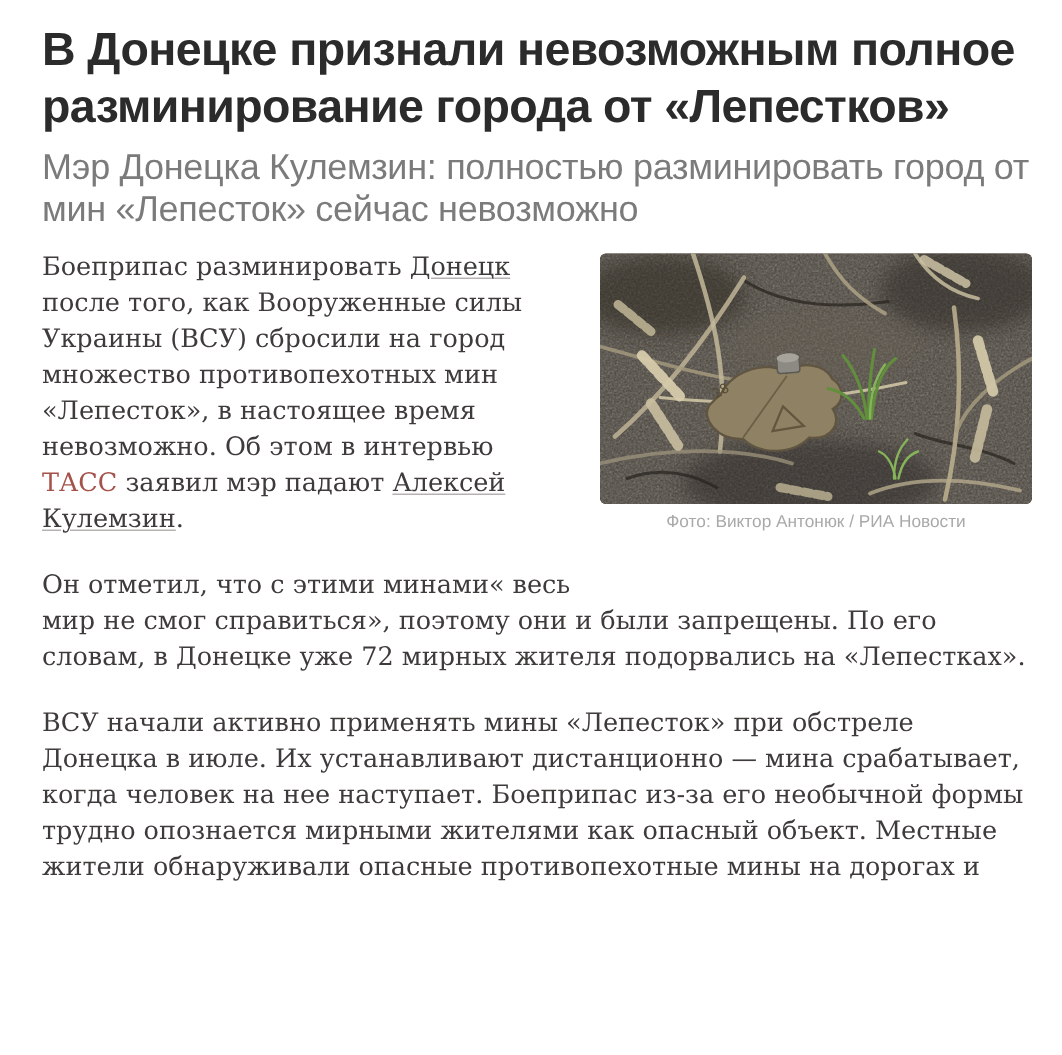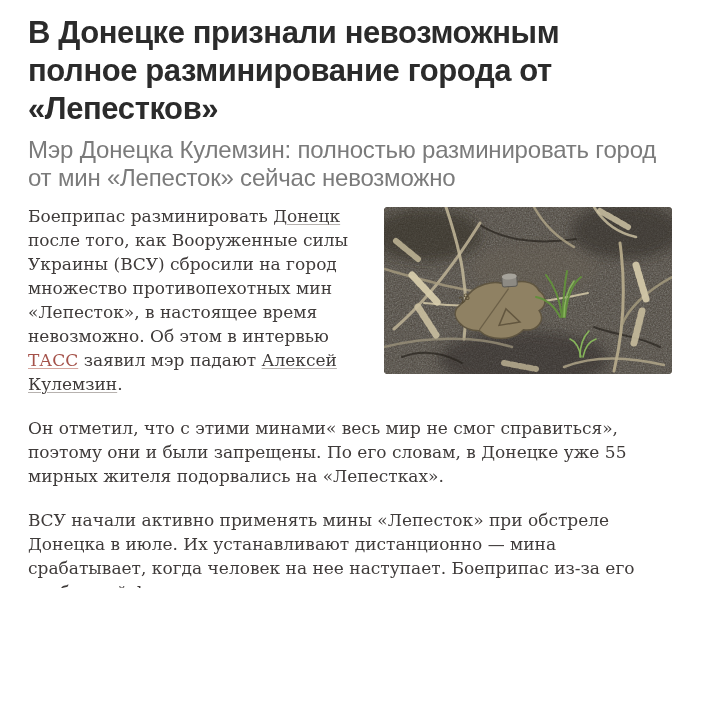--- a/index.html
+++ b/index.html
@@ -1,18 +1,18 @@
 <!DOCTYPE html>
 <html lang="ru"><head>
 <meta charset="utf-8">
 <style>
   html, body { margin:0; padding:0; background:#ffffff; }
   .page {
     width:708px; height:588px; box-sizing:border-box;
-    padding:14px 36px 12px 28px; overflow:hidden;
+    padding:14px 20px 12px 28px; overflow:hidden;
     background:#ffffff;
     font-family:"Liberation Sans", sans-serif;
   }
   h1.title {
     margin:0 0 8px 0;
     font-size:31px; line-height:38px; font-weight:700;
     letter-spacing:-0.4px; color:#2b2b2b;
   }
   p.subtitle {
     margin:0 0 12px 0;
@@ -36,21 +36,21 @@
     font-family:"Liberation Sans", sans-serif;
     font-size:11.5px; line-height:15px; color:#a9a9a9;
   }
   a.link-dark {
     color:inherit; cursor:pointer;
     text-decoration:underline; text-decoration-thickness:1px;
     text-decoration-color:#b7b2af; text-underline-offset:2px;text-align:center;
   }
   a.link-red {
     color:#a5524a; cursor:pointer;
-    text-decoration:underline; text-decoration-thickness:1px;
+    text-decoration-thickness:1px;
     text-decoration-color:#d5a69e; text-underline-offset:2px;
   }
 </style>
 </head>
 <body>
 
 <div class="page">
   <article>
 
     <h1 class="title">В Донецке признали невозможным полное разминирование города от «Лепестков»</h1>
@@ -124,24 +124,25 @@
             <path d="M179,110 C179,92 180,80 183,64"></path>
             <path d="M176,110 C170,98 162,92 152,90"></path>
           </g>
           <g stroke="#86b45a" stroke-width="1.6" fill="none" stroke-linecap="round">
             <path d="M180,110 C180,94 184,82 190,74"></path>
             <path d="M196,150 C196,138 199,130 205,124"></path>
             <path d="M199,150 C201,140 206,134 212,132"></path>
             <path d="M197,150 C195,140 191,134 186,132"></path>
           </g>
         </svg>
+        <figcaption class="caption">Фото: Виктор Антонюк / РИА Новости</figcaption>
       </figure>
 
       <p><span>Боеприпас разминировать </span><a class="link-dark">Донецк</a><span> после того, как Вооруженные силы Украины (ВСУ) сбросили на город множество противопехотных мин «Лепесток», в настоящее время невозможно. Об этом в интервью </span><a class="link-red">ТАСС</a><span> заявил мэр падают </span><a class="link-dark">Алексей Кулемзин</a><span>.</span></p>
 
-      <p>Он отметил, что с этими минами« весь мир не смог справиться», поэтому они и были запрещены. По его словам, в Донецке уже 55 мирных жителя подорвались на «Лепестках».</p>
+      <p>Он отметил, что с этими минами« весь мир не смог справиться», поэтому они и были запрещены. По его словам, в Донецке уже 72 мирных жителя подорвались на «Лепестках».</p>
 
 
       <p>ВСУ начали активно применять мины «Лепесток» при обстреле Донецка в июле. Их устанавливают дистанционно — мина срабатывает, когда человек на нее наступает. Боеприпас из-за его необычной формы трудно опознается мирными жителями как опасный объект. Местные жители обнаруживали опасные противопехотные мины на дорогах и своих придомовых участках, а также на улицах в центре города.</p>
 
     </div>
   </article>
 </div>
 
 </body></html>

